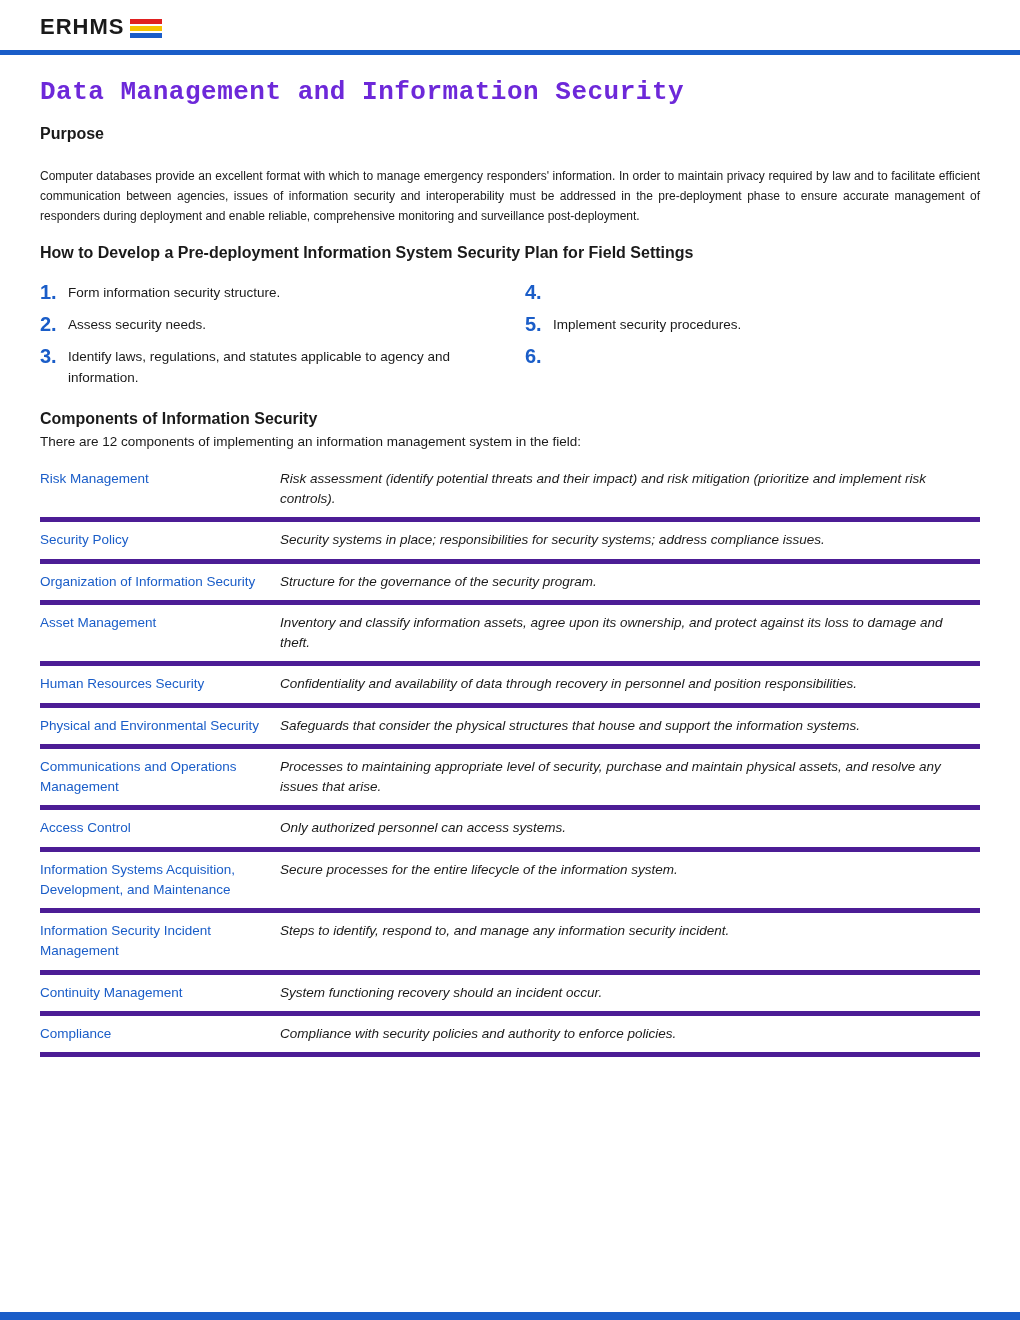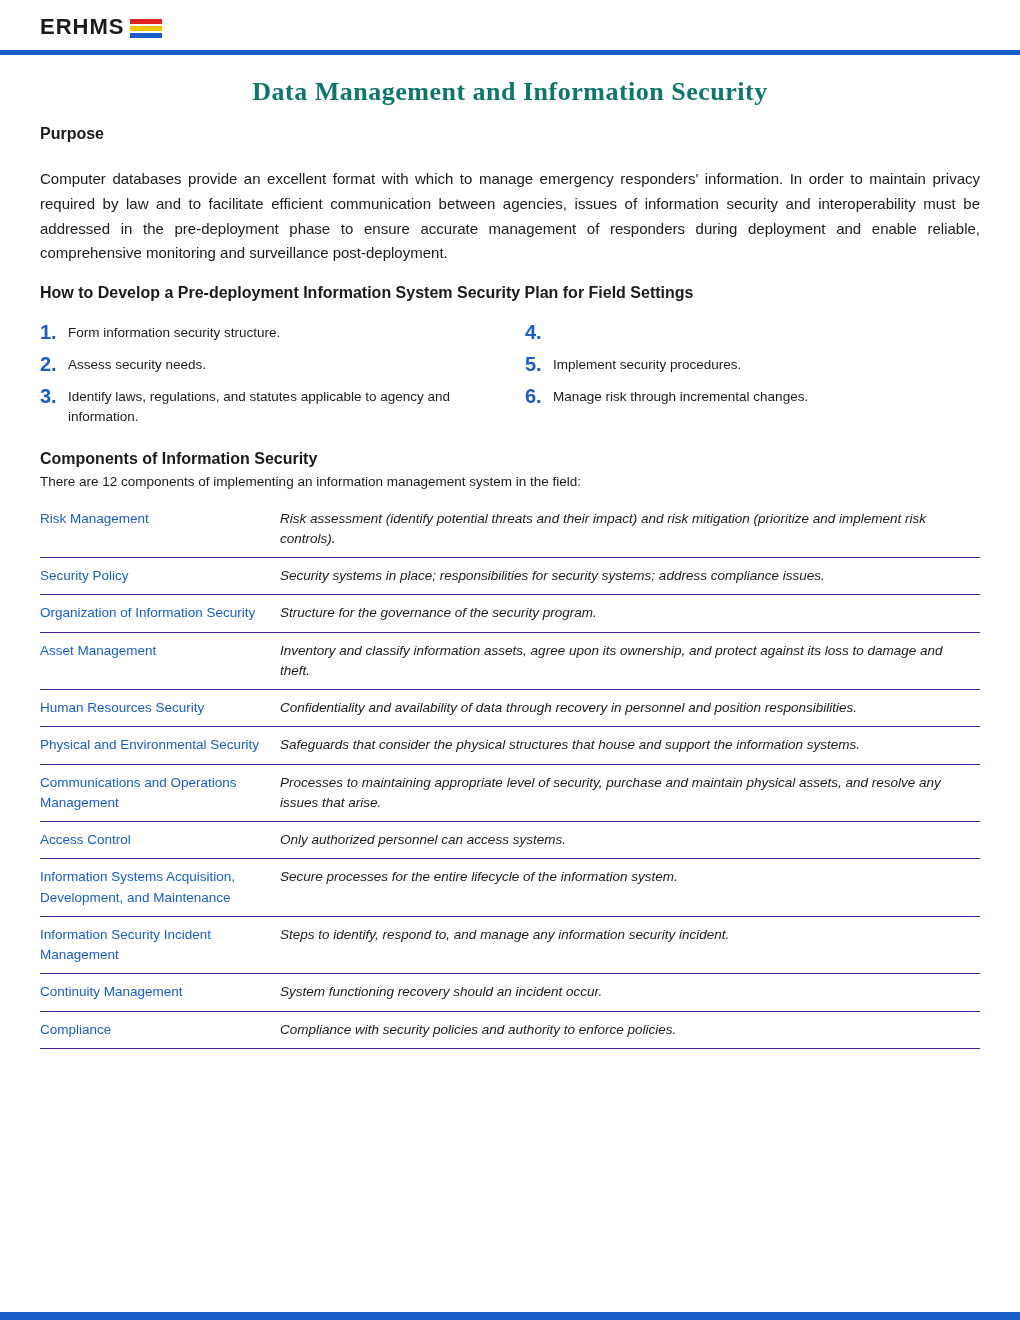--- a/index.html
+++ b/index.html
@@ -52,38 +52,38 @@
       position: absolute;
       bottom: 0;
       left: 0;
     }
 
     .content {
       padding: 0 40px 60px 40px;
     }
 
     .page-title {
-      text-align: center;
+      text-align: left;
       font-size: 26px;
       font-weight: 900;
-      color: #0f766e;
-      font-family: Liberation Serif, serif;
+      color: #6d28d9;
+      font-family: Liberation Mono, monospace;
       padding: 22px 0 18px 0;
       letter-spacing: 0.5px;
     }
 
     .section-heading {
       font-size: 16px;
       font-weight: 900;
       color: #1a1a1a;
       margin-bottom: 24px;
     }
 
     .purpose-text {
-      font-size: 15px;
+      font-size: 12px;
       line-height: 1.65;
       color: #1a1a1a;
       margin-bottom: 18px;
       text-align: justify;
     }
 
     .plan-heading {
       font-size: 16px;
       font-weight: 900;
       color: #1a1a1a;
@@ -131,21 +131,21 @@
       color: #1a1a1a;
       margin-bottom: 12px;
     }
 
     .components-table {
       width: 100%;
       border-collapse: collapse;
     }
 
     .components-table tr {
-      border-bottom: 1px solid #4c1d95;
+      border-bottom: 5px solid #4c1d95;
     }
 
     .components-table td {
       padding: 8px 6px 8px 0;
       vertical-align: top;
       font-size: 13.5px;
       line-height: 1.5;
     }
 
     .component-name {
@@ -204,21 +204,20 @@
     <div>
       <div class="step-item">
         <span class="step-number">4.</span>
       </div>
       <div class="step-item">
         <span class="step-number">5.</span>
         <span class="step-text">Implement security procedures.</span>
       </div>
       <div class="step-item">
         <span class="step-number">6.</span>
-        <span class="step-text">Manage risk through incremental changes.</span>
       </div>
     </div>
   </div>
 
   <h2 class="components-heading">Components of Information Security</h2>
   <p class="components-intro">There are 12 components of implementing an information management system in the field:</p>
 
   <table class="components-table">
     <tbody id="components-tbody">
     <tr>

